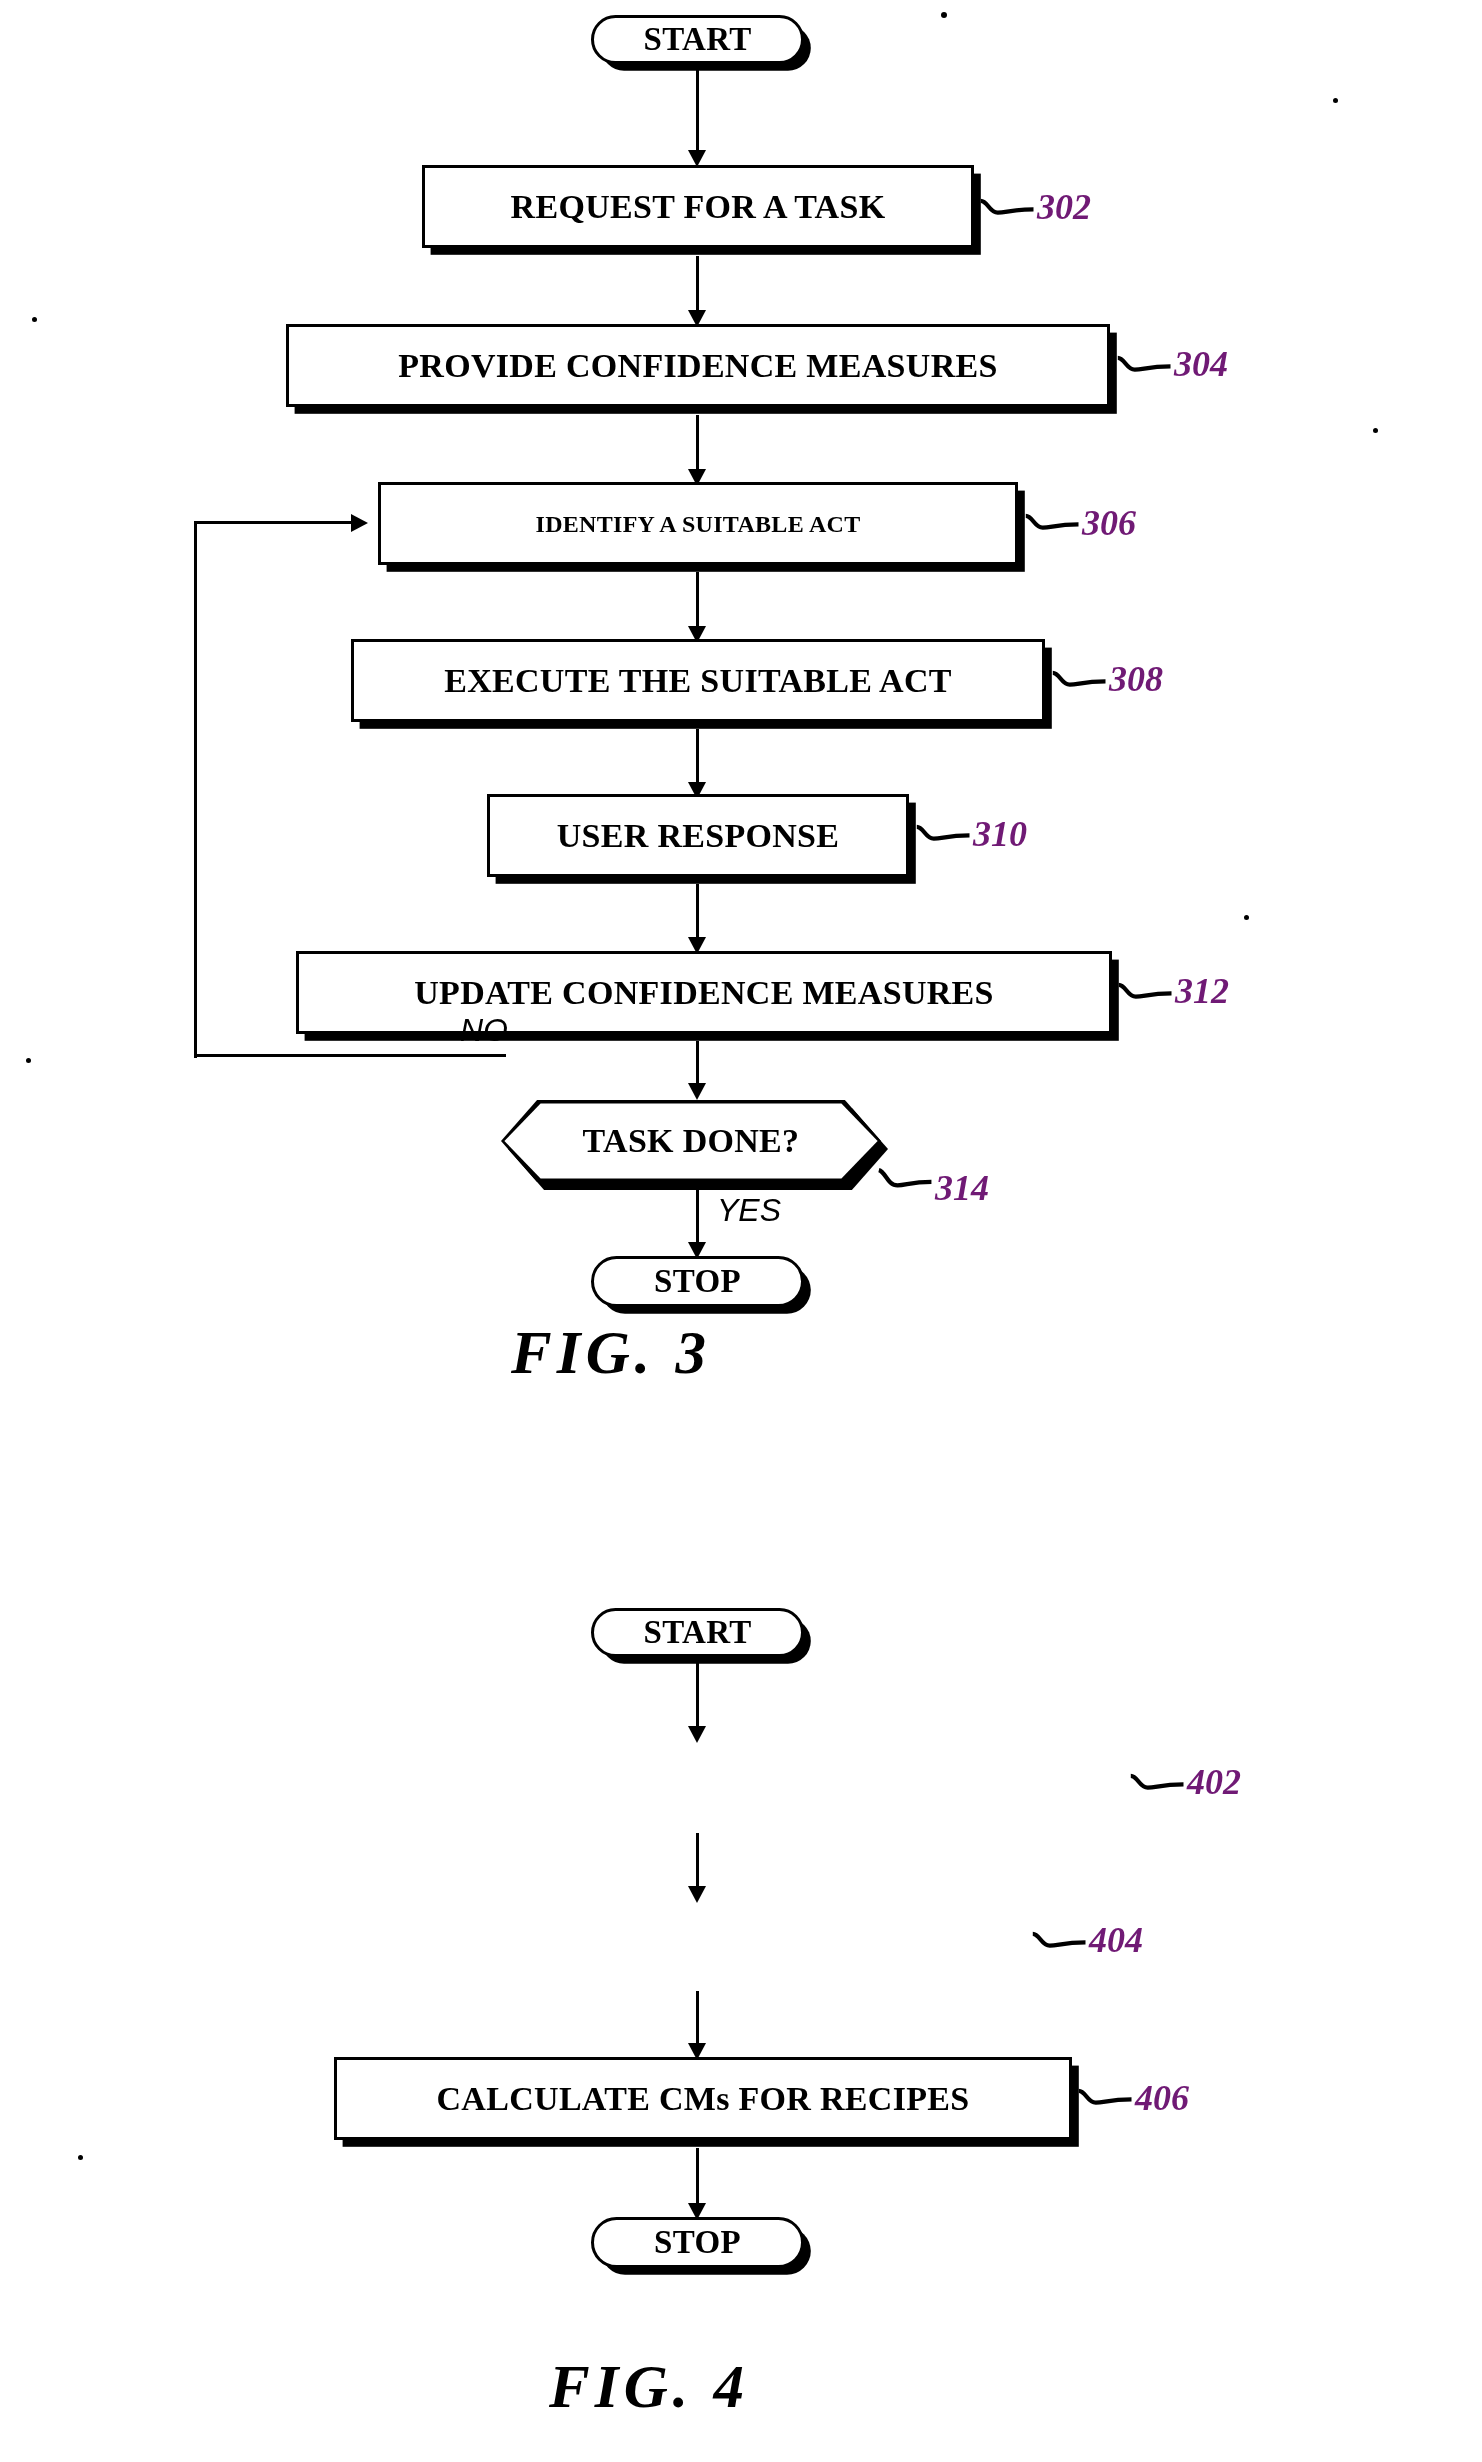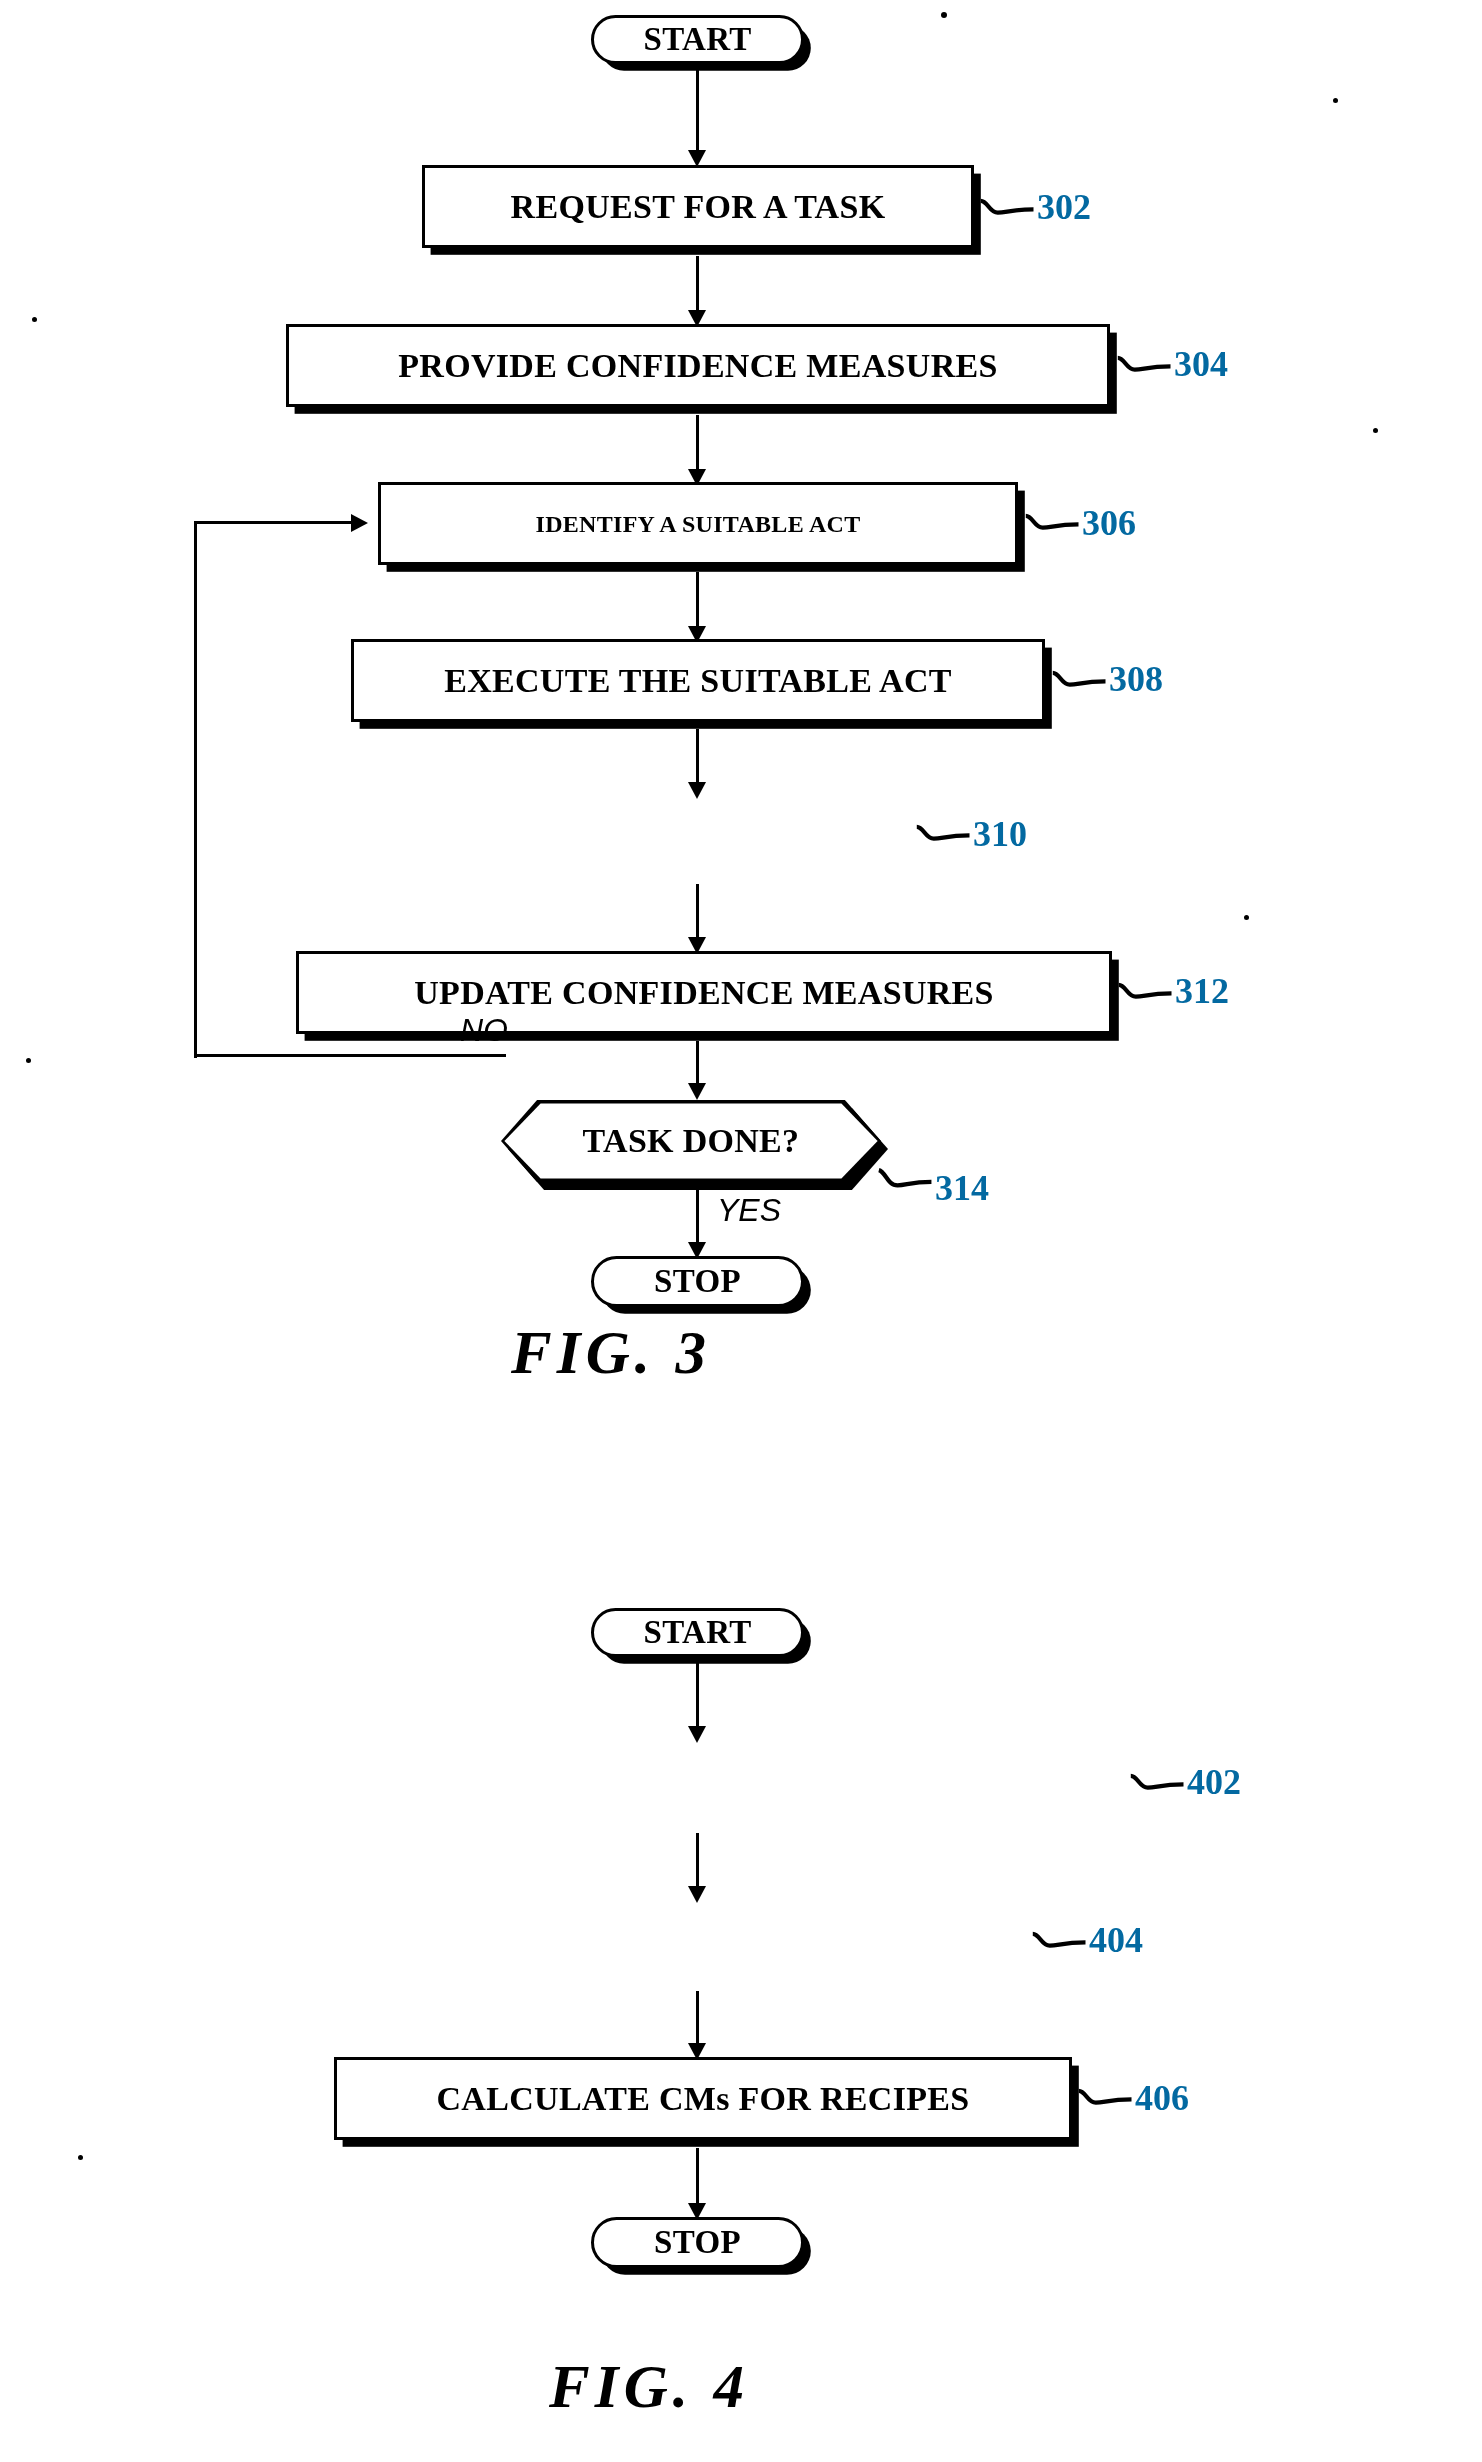--- a/index.html
+++ b/index.html
@@ -92,22 +92,23 @@
     width: 0; height: 0;
     border-top: 9.4px solid transparent;
     border-bottom: 9.4px solid transparent;
     border-left: 17px solid #000000;
   }
 
   
   .refnum {
     position: absolute;
     font-family: "Liberation Serif", "DejaVu Serif", serif;
-    font-weight: bold;
-    color: #0369a1;
+    font-style: italic;
+    font-weight: bold;
+    color: #701a75;
     white-space: nowrap;
   }
   .leader {
     position: absolute;
     color: #000000;
   }
 
   
   .branch-label {
     position: absolute;
@@ -185,20 +186,23 @@
     <span class="label" style="font-size:34px;">EXECUTE THE SUITABLE ACT</span>
   </div>
   <svg class="leader" style="left:1051px; top:666px; width:58px; height:34px;" viewBox="0 0 68 40">
     <path d="M2 8 C10 8 12 22 22 22 C32 22 38 18 64 18" fill="none" stroke="#000" stroke-width="5"></path>
   </svg>
   <div class="refnum" style="left:1109px; top:658px; font-size:36px;">308</div>
 
   <div class="vline" style="left:696px; top:729px; height:60px;"></div>
   <div class="arrow-down" style="left:688px; top:782px;"></div>
 
+  <div class="node" style="left:487px; top:794px; width:422px; height:83px;">
+    <span class="label" style="font-size:34px;">USER RESPONSE</span>
+  </div>
   <svg class="leader" style="left:915px; top:820px; width:58px; height:34px;" viewBox="0 0 68 40">
     <path d="M2 8 C10 8 12 22 22 22 C32 22 38 18 64 18" fill="none" stroke="#000" stroke-width="5"></path>
   </svg>
   <div class="refnum" style="left:973px; top:813px; font-size:36px;">310</div>
 
   <div class="vline" style="left:696px; top:884px; height:60px;"></div>
   <div class="arrow-down" style="left:688px; top:937px;"></div>
 
   <div class="node" style="left:296px; top:951px; width:816px; height:83px;">
     <span class="label" style="font-size:34px;">UPDATE CONFIDENCE MEASURES</span>

